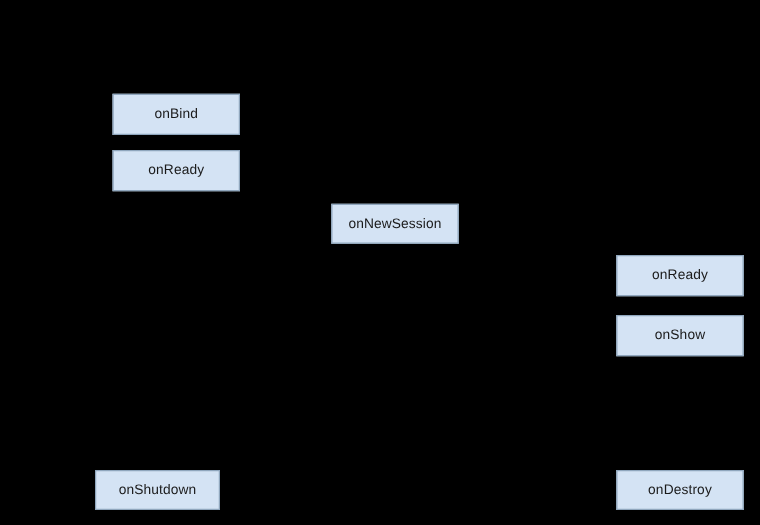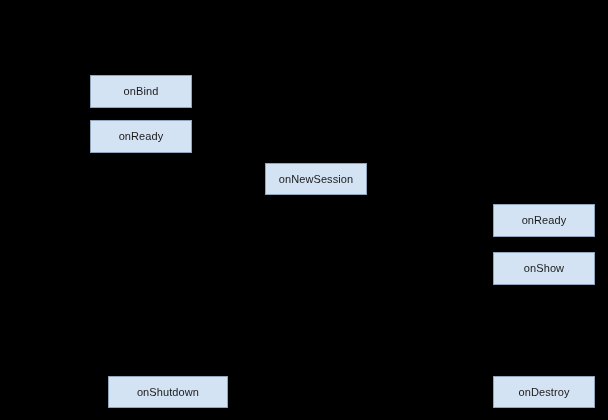--- a/index.html
+++ b/index.html
@@ -62,21 +62,21 @@
 
   <div class="node" style="left:493px; top:204px; width:102px; height:33px;">
     <span>onReady</span>
   </div>
 
   <div class="node" style="left:493px; top:252px; width:102px; height:33px;">
     <span>onShow</span>
   </div>
 
 
-  <div class="node" style="left:108px;  top:376px; width:120px; height:32px;">
+  <div class="node" style="left:76px;  top:376px; width:100px; height:32px;">
     <span>onShutdown</span>
   </div>
 
   <div class="node" style="left:493px; top:376px; width:102px; height:32px;">
     <span>onDestroy</span>
   </div>
 
 </div>
 
 </body></html>

